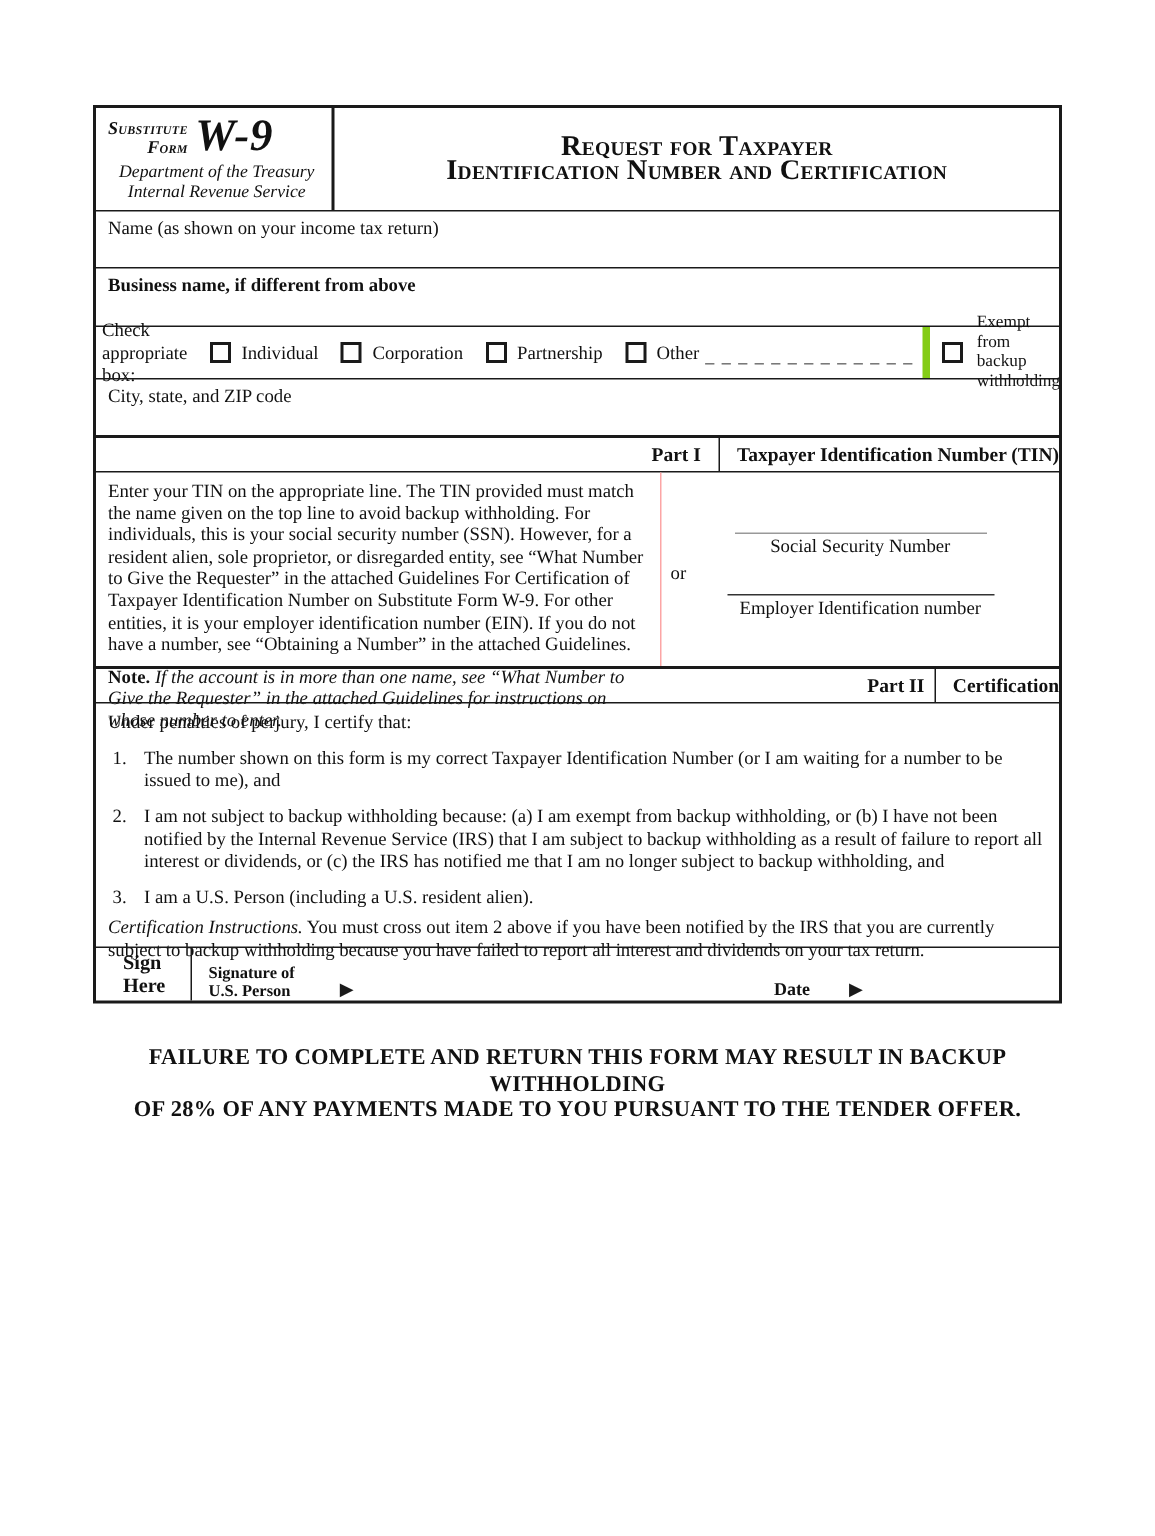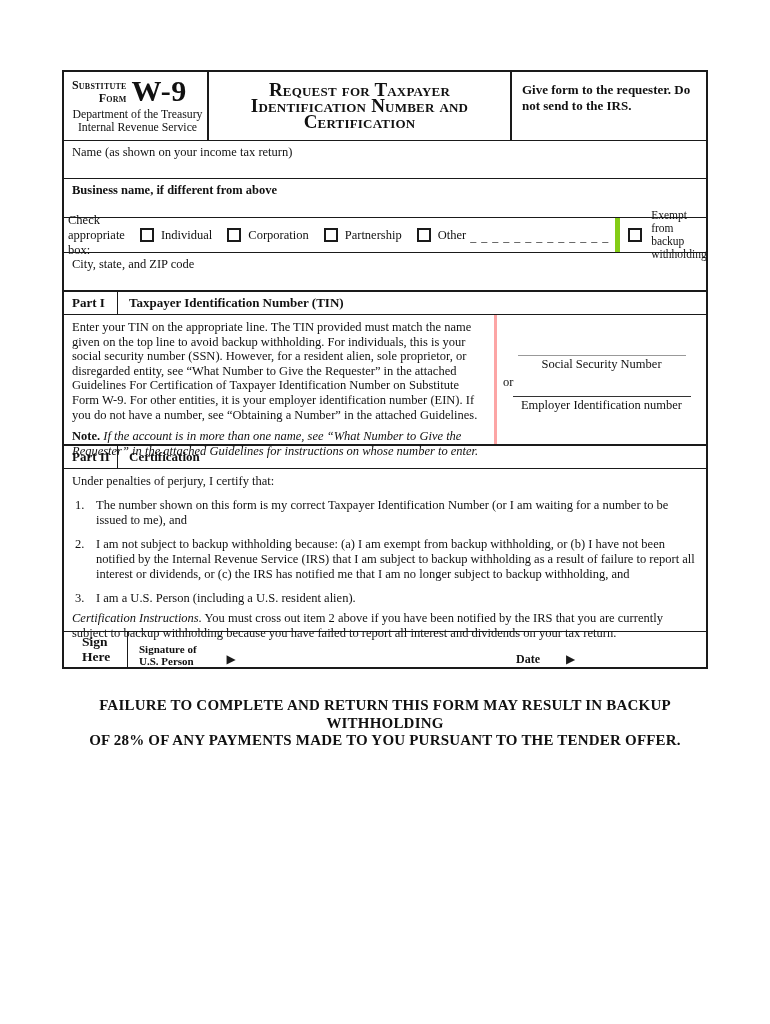--- a/index.html
+++ b/index.html
@@ -11,21 +11,21 @@
     position:relative;
   }
   .page { position:relative; width:770px; height:1024px; background:#fff; overflow:hidden; }
   .form { position:absolute; left:62px; top:70px; width:646px; border:2px solid #1a1a1a; background:#fff; }
   .row { border-top:1px solid #1a1a1a; position:relative; font-size:12.5px; }
   .row.first { border-top:none; }
   .row.thick-top { border-top:2px solid #1a1a1a; }
 
   
   .hdr { display:flex; height:68px; }
-  .hdr-left { width:145px; border-right:2px solid #1a1a1a; padding:5px 4px 2px 8px; }
+  .hdr-left { width:159px; border-right:2px solid #1a1a1a; padding:5px 4px 2px 8px;font-style:italic; }
   .hdr-sub { display:flex; align-items:flex-start; }
   .sc { font-variant:small-caps; }
   .sub-col { display:flex; flex-direction:column; align-items:flex-end; padding-top:2px; }
   .sub-line { font-weight:bold; font-size:12px; line-height:13px; letter-spacing:0.2px; }
   .w9 { font-weight:bold; font-size:30px; line-height:28px; margin-left:5px; letter-spacing:0.5px; }
   .dept { text-align:center; font-size:11.8px; line-height:13px; margin-top:3px; }
   .hdr-mid { flex:1; display:flex; flex-direction:column; justify-content:center; text-align:center; padding:0 6px; }
   .hdr-title { font-weight:bold; font-size:19px; line-height:16px; letter-spacing:0.2px; }
   .hdr-right { width:196px; border-left:2px solid #1a1a1a; padding:10px 8px 0 10px; font-weight:bold; font-size:13px; line-height:16px; }
 
@@ -40,27 +40,27 @@
   .check-main { flex:1; display:flex; align-items:center; padding:0 6px 0 4px; }
   .cb { display:inline-block; width:14px; height:14px; border:2px solid #1a1a1a; background:#fff; flex:none; }
   .cbg { display:flex; align-items:center; margin-left:15px; }
   .cbg .cb { margin-right:7px; }
   .other-blank { white-space:pre; letter-spacing:1px; margin-left:4px; font-size:12px; position:relative; top:2px; }
   .exempt-cell { width:138px; border-left:5px solid #84cc16; display:flex; align-items:center; padding:0 4px 0 8px; }
   .exempt-cell .cb { margin-right:9px; }
   .exempt-txt { font-size:11.5px; line-height:13px; }
 
   
-  .part-row { display:flex; }
+  .part-row { display:flex;justify-content:flex-end; }
   .part-label { width:54px; border-right:1px solid #1a1a1a; font-weight:bold; font-size:13px; padding:3px 0 3px 8px; }
   .part-title { font-weight:bold; font-size:13px; padding:3px 0 3px 11px; }
 
   
   .p1-body { display:flex; height:130px; }
-  .p1-text { width:433px; border-right:3px solid #fca5a5; padding:5px 8px 0 8px; font-size:12.5px; line-height:14.6px; }
+  .p1-text { width:377px; border-right:1px solid #fca5a5; padding:5px 8px 0 8px; font-size:12.5px; line-height:14.6px; }
   .p1-note { margin-top:7px; font-style:italic; }
   .p1-note b { font-style:normal; }
   .p1-tin { flex:1; position:relative; }
   .tin-or { position:absolute; left:6px; top:60px; font-size:12.5px; }
   .ssn-line { width:168px; margin:40px auto 0 auto; border-top:1.5px solid #999; }
   .tin-label { text-align:center; font-size:12.5px; margin-top:1px; }
   .ein-line { width:178px; margin:24px auto 0 auto; border-top:1.5px solid #333; }
 
   
   .p2-body { height:163px; padding:5px 10px 0 8px; font-size:12.5px; line-height:15px; }
@@ -101,21 +101,20 @@
         </div>
         <div class="dept">
           <div>Department of the Treasury</div>
           <div>Internal Revenue Service</div>
         </div>
       </div>
       <div class="hdr-mid">
         <div class="hdr-title sc">Request for Taxpayer</div>
         <div class="hdr-title sc">Identification Number and Certification</div>
       </div>
-      <div class="hdr-right">Give form to the requester.  Do not send to the IRS.</div>
     </div>
 
     <div class="row field-row r-name">
       <span>Name (as shown on your income tax return)</span>
     </div>
 
     <div class="row field-row r-business">
       <span>Business name, if different from above</span>
     </div>
 

